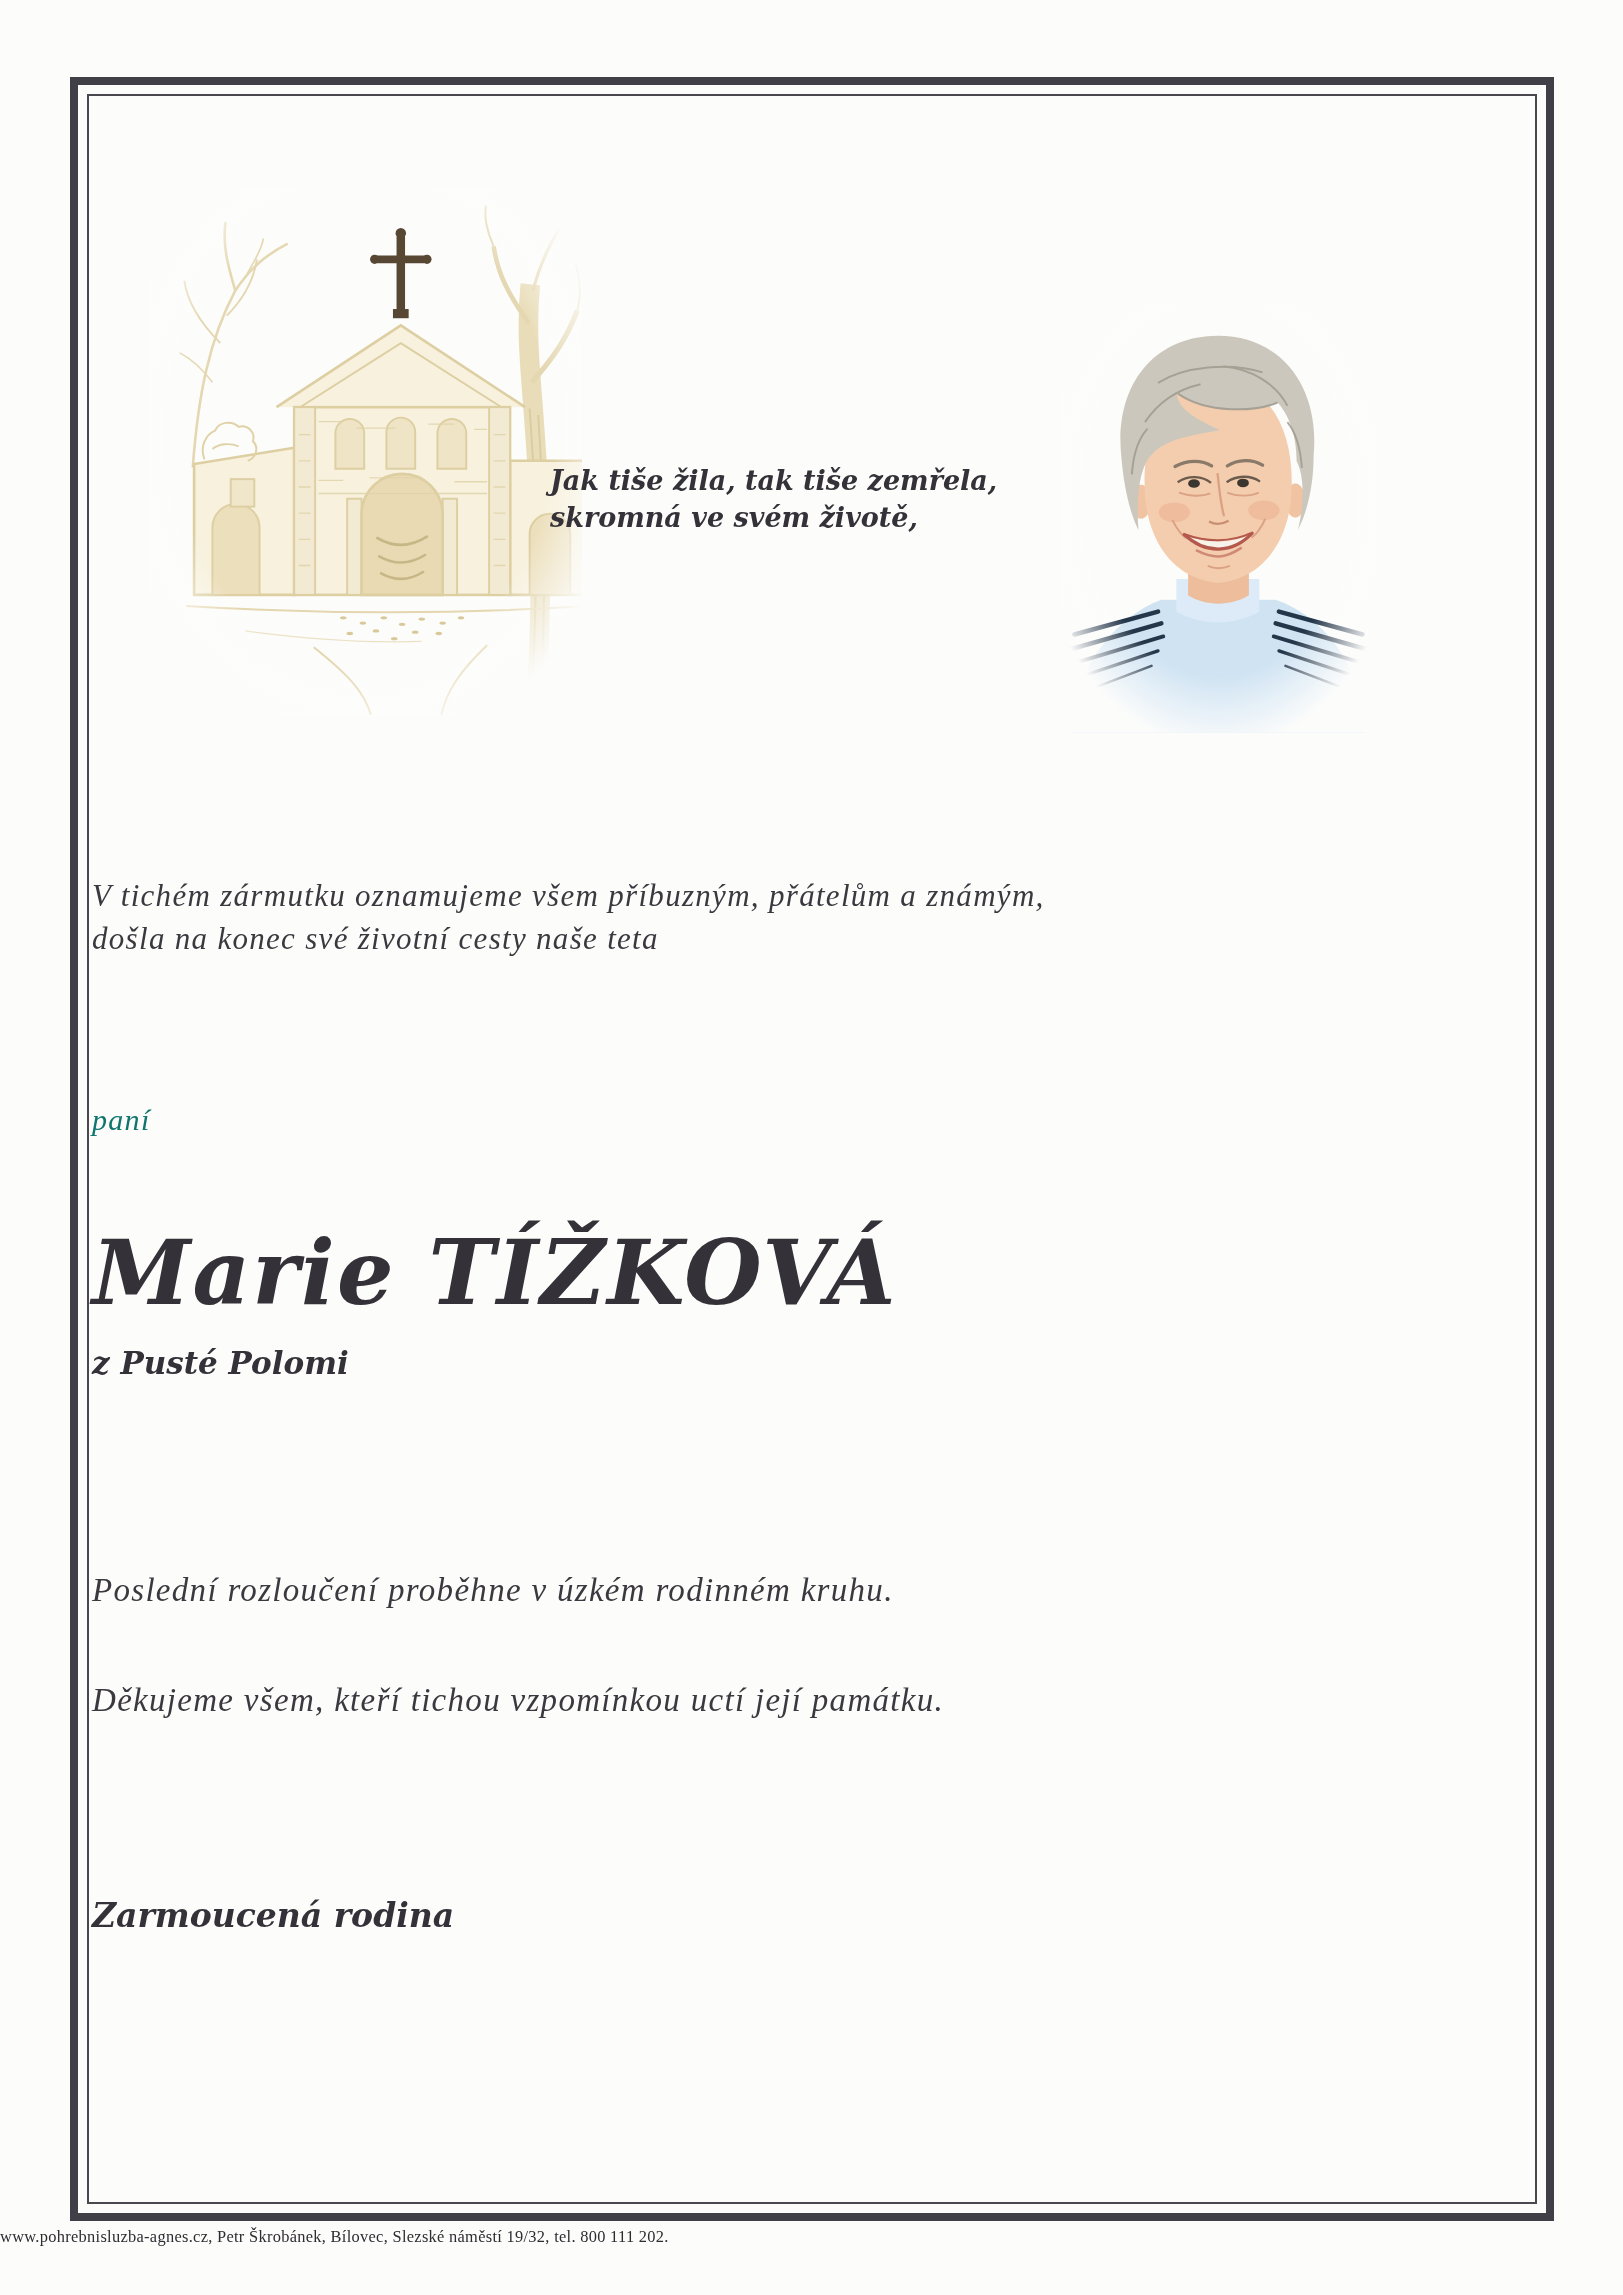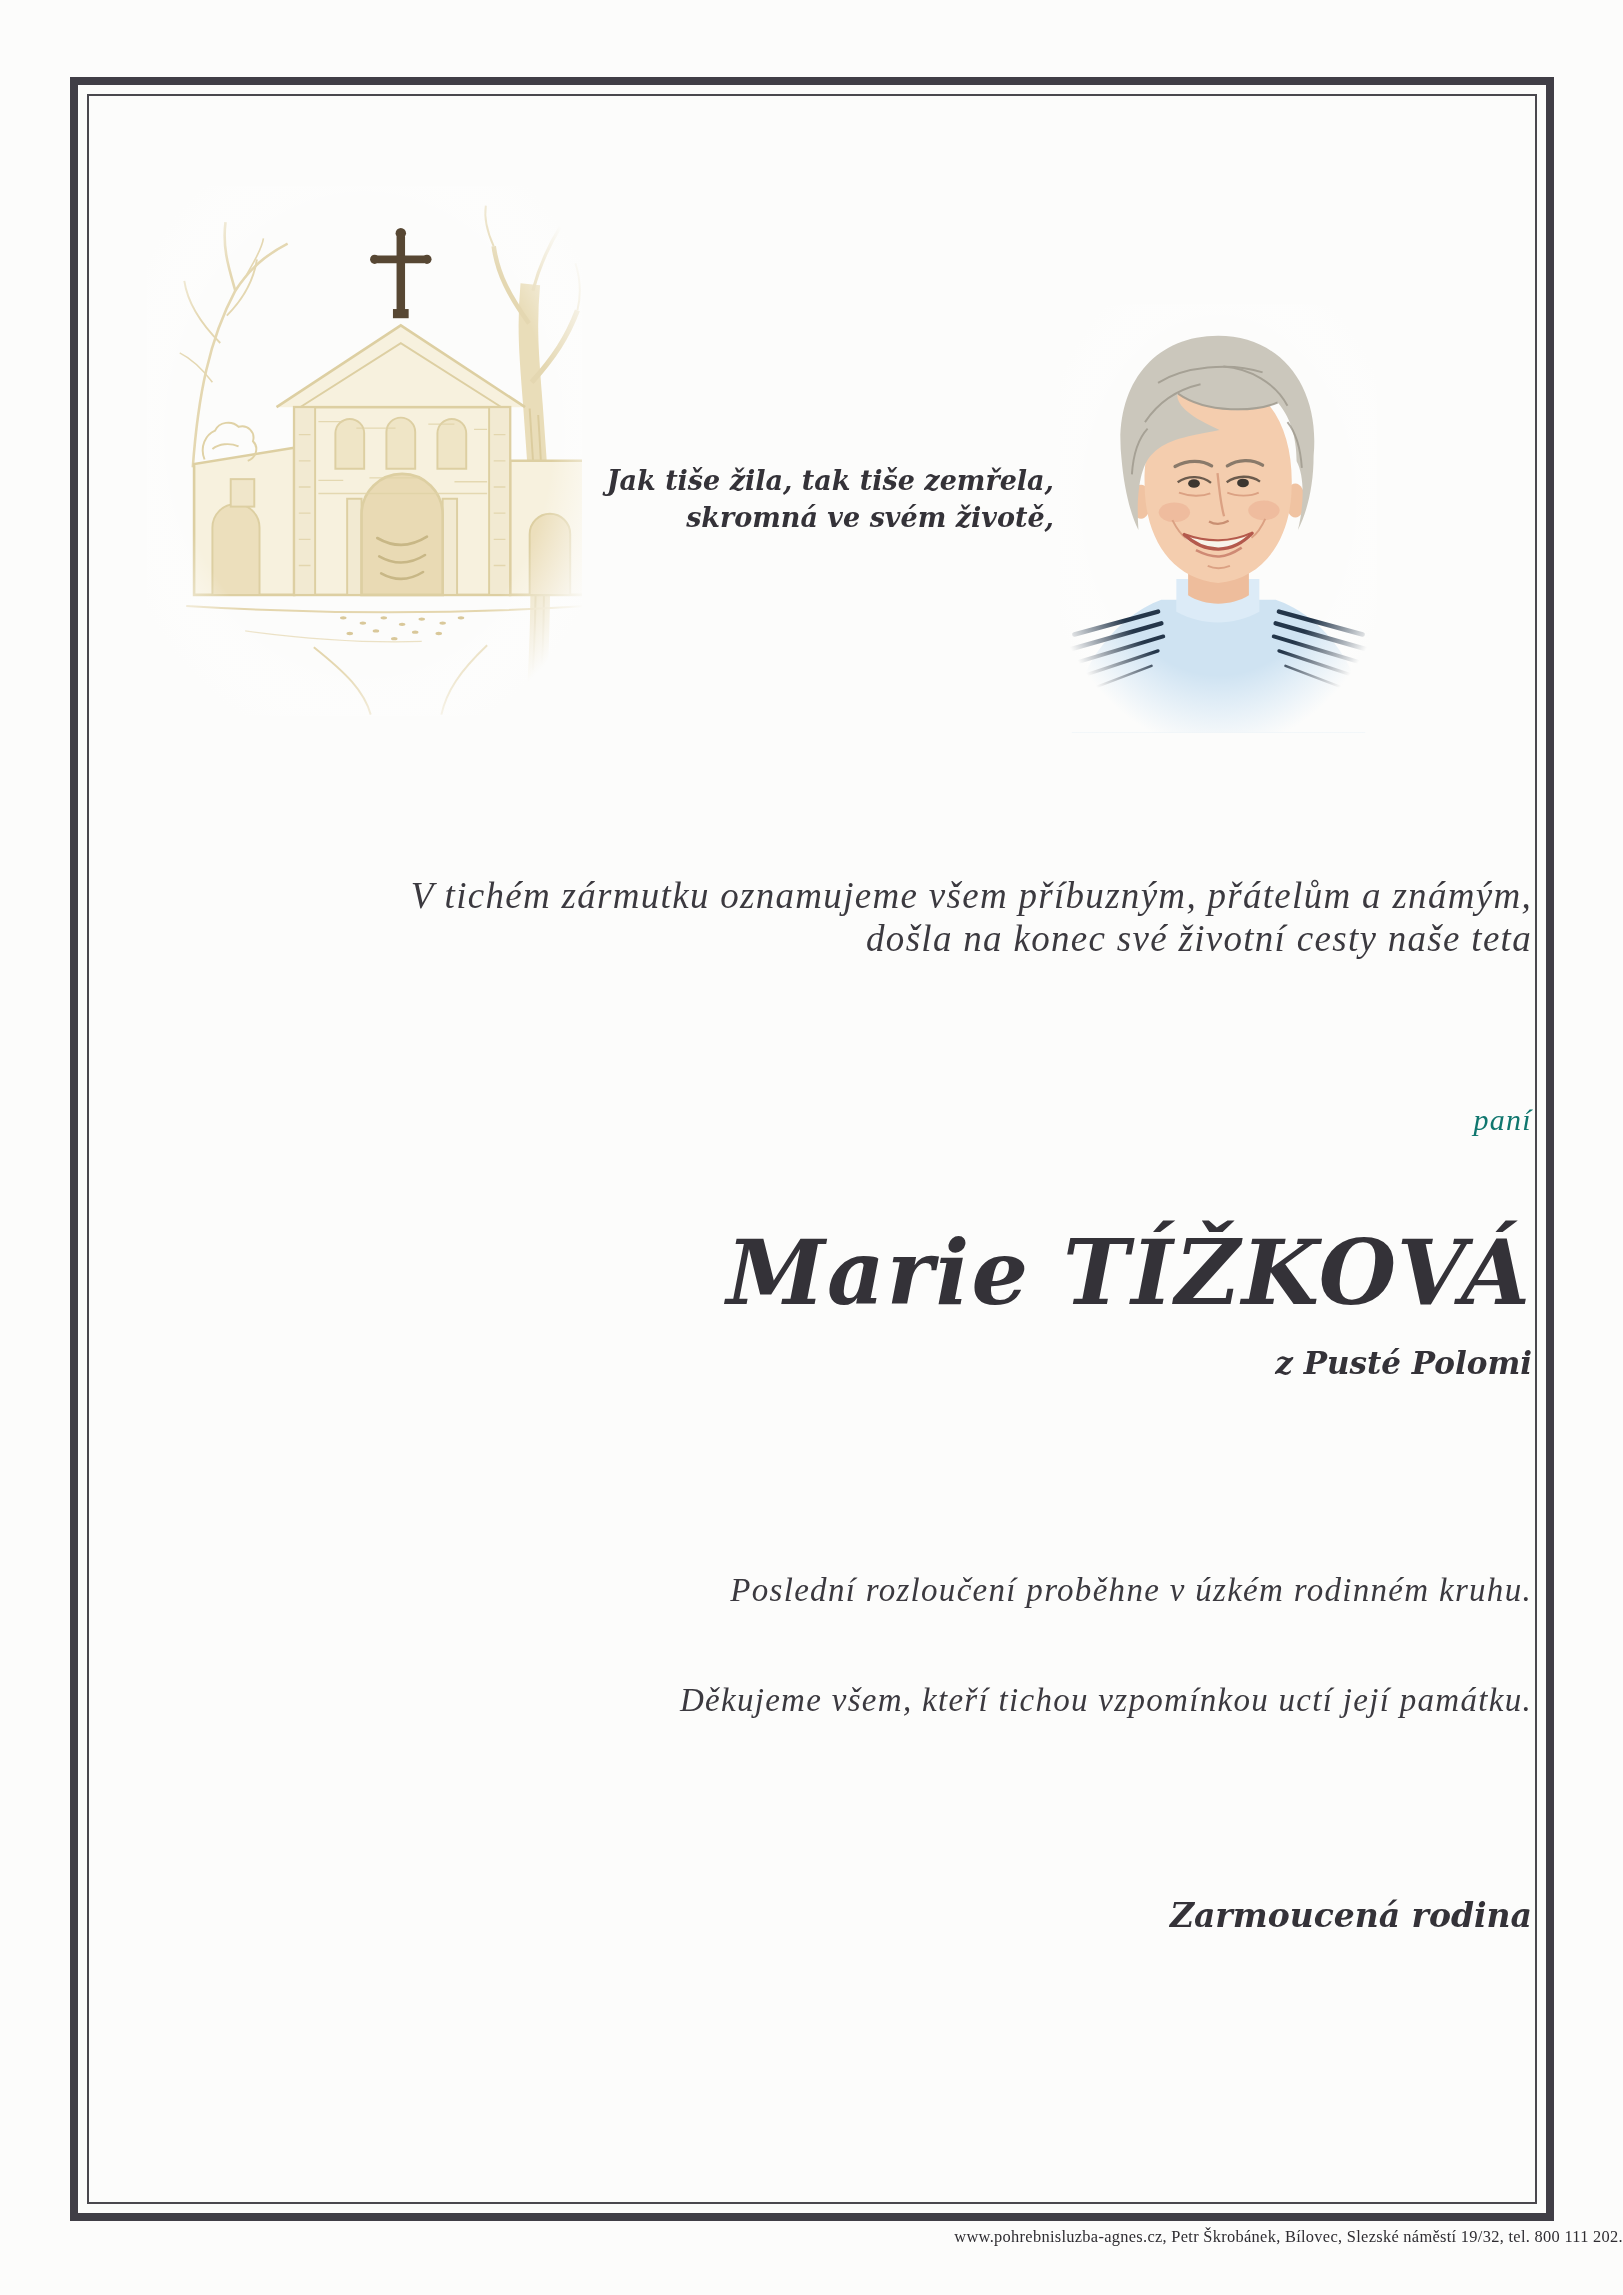--- a/index.html
+++ b/index.html
@@ -17,34 +17,34 @@
     border: 8.5px solid #403e46;
     box-sizing: border-box;
   }
   .frame-inner {
     position: absolute; left: 87px; top: 94px;
     width: 1450px; height: 2110px;
     border: 2px solid #4a484e;
     box-sizing: border-box;
   }
   .abs { position: absolute; }
-  .centered { text-align: right; }
+  .centered { text-align: left; }
   .church-wrap { left: 147px; top: 186px; width: 435px; height: 530px; }
   .portrait-wrap { left: 1060px; top: 304px; width: 317px; height: 429px; }
   .quote {
     left: 550px; top: 462px; width: 504px;
     font-family: "DejaVu Serif", serif;
     font-style: italic; font-weight: bold;
     font-size: 27px; line-height: 37px;
     color: #343238;
   }
   .announcement {
     left: 92px; top: 874px; width: 1440px;
     font-style: italic;
-    font-size: 37px; line-height: 43px;
+    font-size: 31px; line-height: 43px;
     letter-spacing: 1.3px;
     color: #3b393f;
   }
   .honorific {
     left: 92px; top: 1103px; width: 1440px;
     font-style: italic; font-size: 30px; letter-spacing: 1.3px;
     color: #0f766e;
   }
   .deceased-name {
     left: 92px; top: 1190px; width: 1440px;

